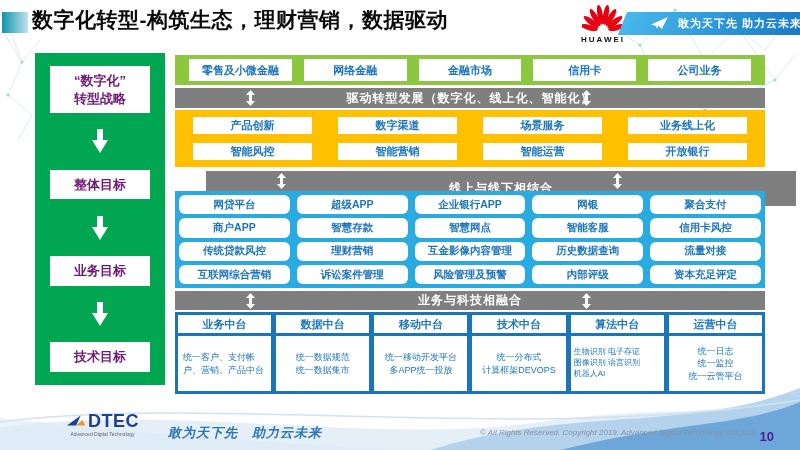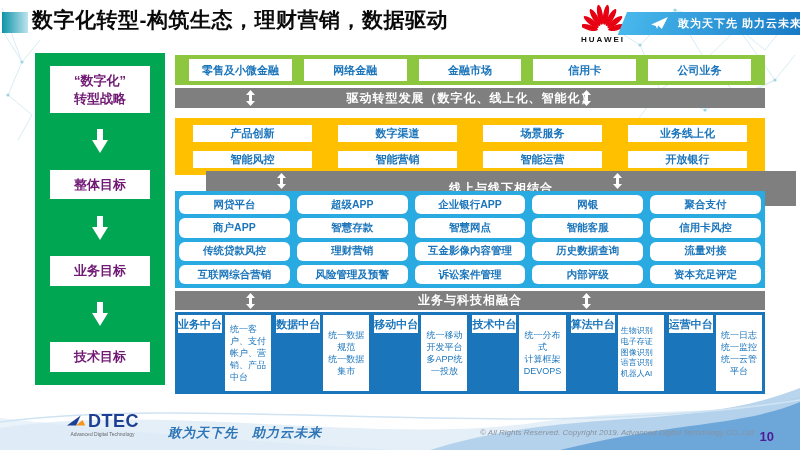--- a/index.html
+++ b/index.html
@@ -31,27 +31,27 @@
     align-items:center;justify-content:center;text-align:left;line-height:1.1;}
   .graybar{position:absolute;left:0;width:590px;background:#7f7f7f;color:#fff;display:flex;
     align-items:center;justify-content:center;font-size:12px;font-weight:bold;letter-spacing:1px;}
   .bar1{top:33px;height:20px;}
   .bar2{top:116px;height:35px;margin-left:31px;}
   .bar3{top:236px;height:19px;}
   .updown{position:absolute;top:2px;}
   .updown.l{left:12%;}
   .updown.r{left:69%;}
   .band-yellow{top:55px;height:57px;background:#ffc000;display:grid;
-    grid-template-columns:repeat(4,1fr);column-gap:26px;row-gap:9px;padding:7px 18px;margin-top:8px;}
+    grid-template-columns:repeat(4,1fr);column-gap:26px;row-gap:9px;padding:7px 18px;}
   .band-blue{top:136px;height:97px;background:#29abe2;display:grid;
     grid-template-columns:repeat(5,1fr);column-gap:7px;row-gap:4px;padding:4px;}
   .band-blue .cell{font-size:10.5px;border-radius:6px;}
   .band-deep{top:257px;height:82px;background:#1b75bb;display:grid;
     grid-template-columns:repeat(6,1fr);column-gap:5px;padding:3px;}
-  .pcol{display:flex;gap:3px;min-width:0;}
+  .pcol{display:flex;flex-direction:column;gap:3px;min-width:0;}
   .phead{background:#fff;color:#1b75bb;font-size:11px;font-weight:bold;text-align:center;
     height:18px;line-height:18px;flex:none;}
   .pdetail{background:#fff;color:#1b75bb;font-size:9px;flex:1;display:flex;align-items:center;
     justify-content:center;text-align:center;white-space:pre-line;line-height:1.35;padding:1px 2px;}
   .pdetail.left{justify-content:flex-start;text-align:left;padding:1px 5px;}
   .pdetail.tiny{font-size:8px;justify-content:flex-start;text-align:left;padding:1px 3px;}
   
   .dtec{position:absolute;left:66px;top:411px;text-align:center;}
   .dtec .dword{font-size:18px;font-weight:bold;color:#1d3f94;letter-spacing:.5px;line-height:1;display:inline-block;vertical-align:middle;}
   .dtec .dsub{font-size:5px;color:#666;margin-top:1px;}
@@ -200,22 +200,22 @@
       <div class="cell">智慧存款</div>
       <div class="cell">智慧网点</div>
       <div class="cell">智能客服</div>
       <div class="cell">信用卡风控</div>
       <div class="cell">传统贷款风控</div>
       <div class="cell">理财营销</div>
       <div class="cell">互金影像内容管理</div>
       <div class="cell">历史数据查询</div>
       <div class="cell">流量对接</div>
       <div class="cell">互联网综合营销</div>
+      <div class="cell">诉讼案件管理</div>
       <div class="cell">风险管理及预警</div>
-      <div class="cell">诉讼案件管理</div>
       <div class="cell">内部评级</div>
       <div class="cell">资本充足评定</div>
     </div>
 
     <div class="graybar bar3">
       <svg class="updown l" width="9" height="16">
           <polygon points="4.5,0 9,5 0,5" fill="#fff"></polygon>
           <rect x="3" y="4" width="3" height="8" fill="#fff"></rect>
           <polygon points="4.5,16 9,11 0,11" fill="#fff"></polygon>
         </svg>

